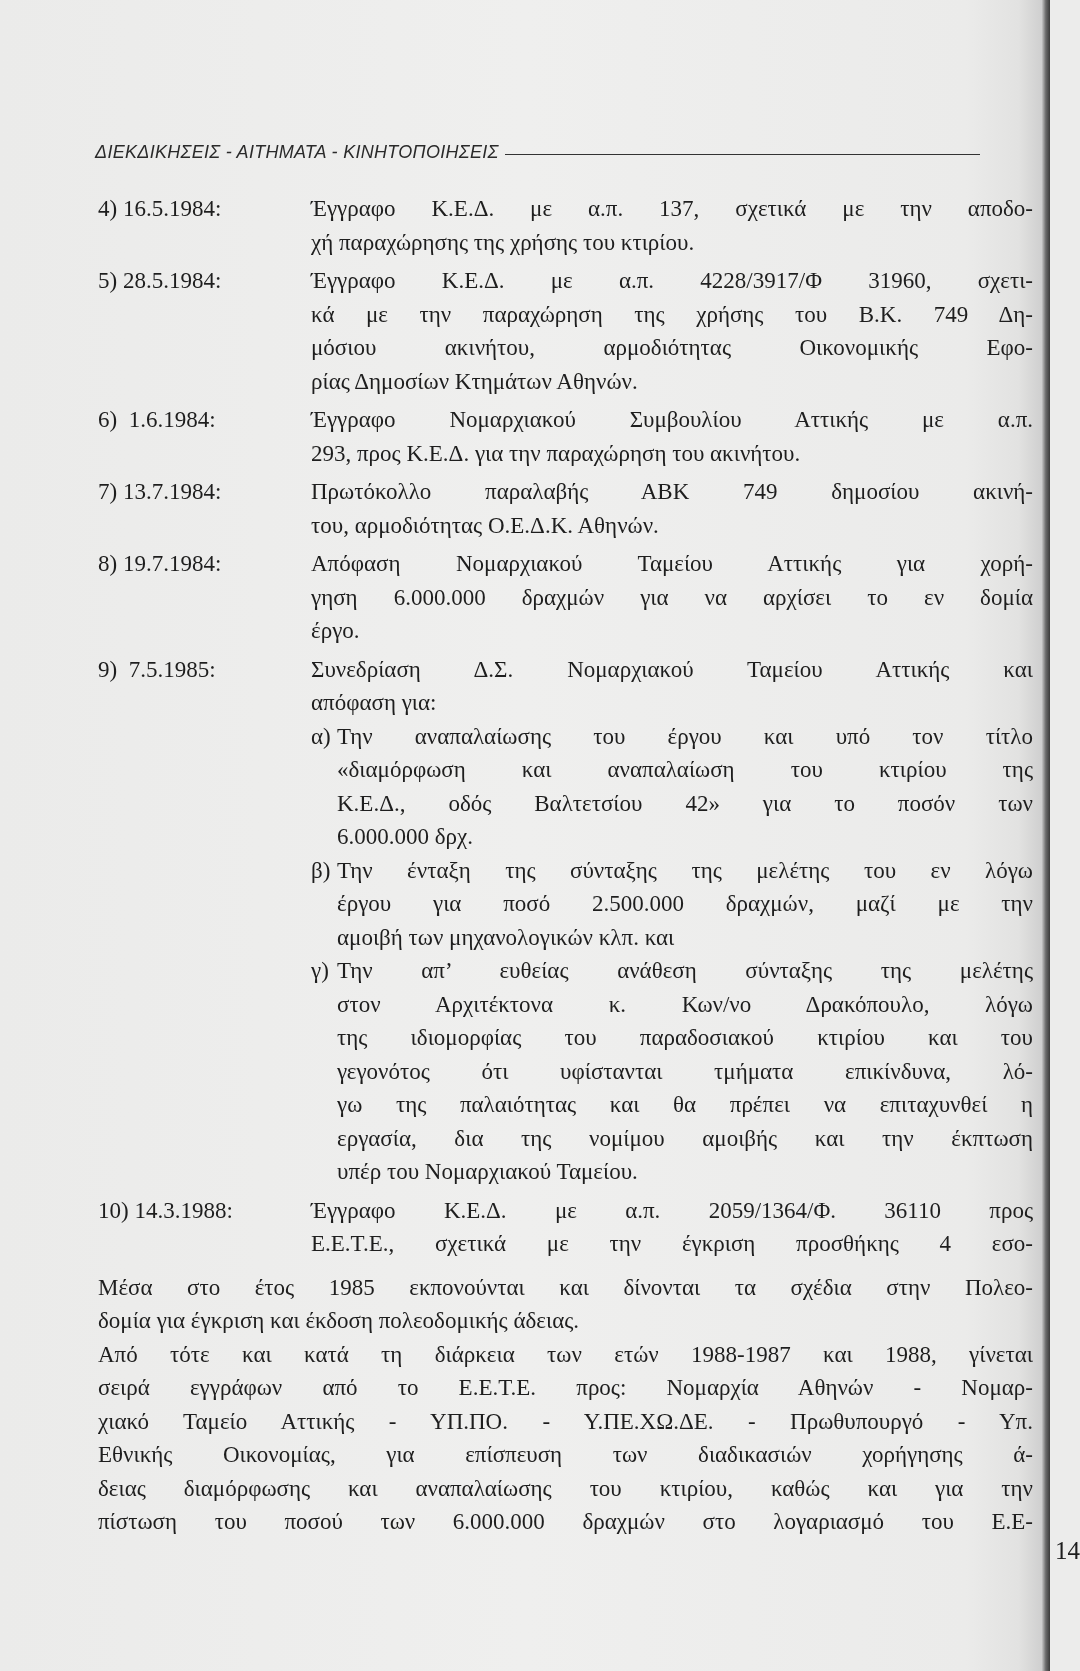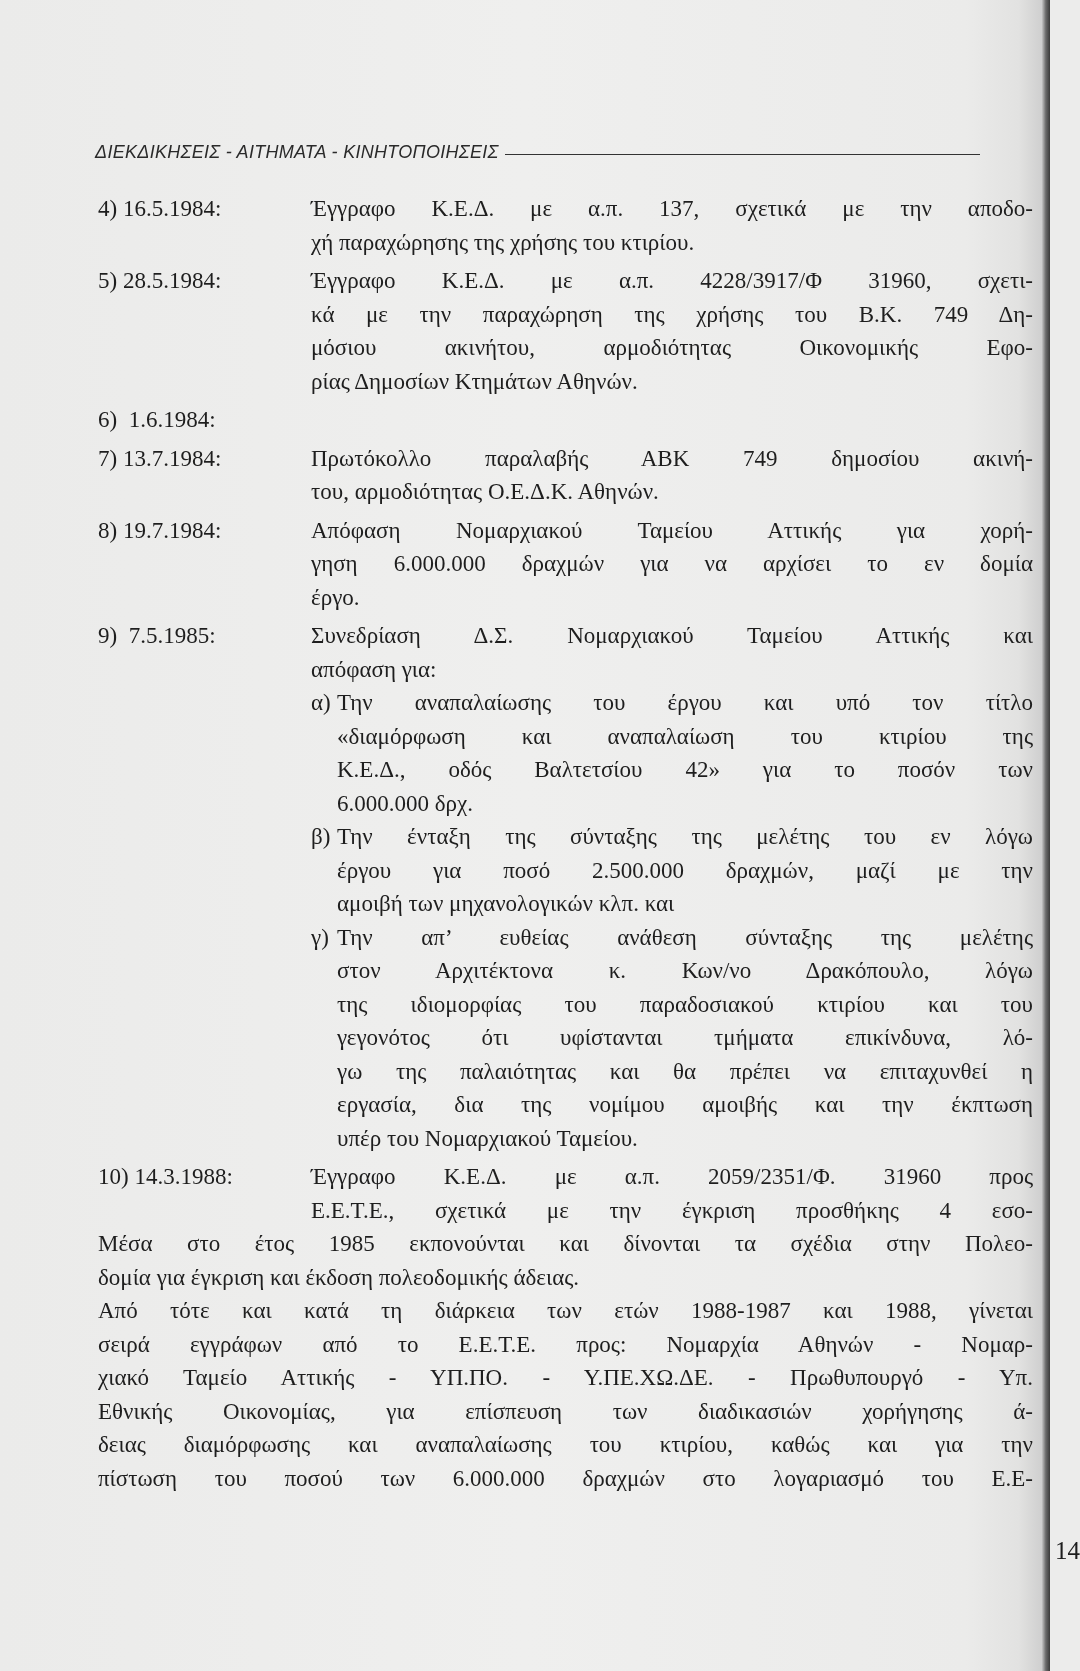--- a/index.html
+++ b/index.html
@@ -110,20 +110,24 @@
       <div class="text">
         <span class="line">Έγγραφο Κ.Ε.Δ. με α.π. 4228/3917/Φ 31960, σχετι-</span>
         <span class="line">κά με την παραχώρηση της χρήσης του Β.Κ. 749 Δη-</span>
         <span class="line">μόσιου ακινήτου, αρμοδιότητας Οικονομικής Εφο-</span>
         <span class="line last">ρίας Δημοσίων Κτημάτων Αθηνών.</span>
       </div>
     </div>
 
     <div class="entry">
       <div class="date">6)  1.6.1984:</div>
+      <div class="text">
+        <span class="line">Έγγραφο Νομαρχιακού Συμβουλίου Αττικής με α.π.</span>
+        <span class="line last">293, προς Κ.Ε.Δ. για την παραχώρηση του ακινήτου.</span>
+      </div>
     </div>
 
     <div class="entry">
       <div class="date">7) 13.7.1984:</div>
       <div class="text">
         <span class="line">Πρωτόκολλο παραλαβής ΑΒΚ 749 δημοσίου ακινή-</span>
         <span class="line last">του, αρμοδιότητας Ο.Ε.Δ.Κ. Αθηνών.</span>
       </div>
     </div>
 
@@ -169,24 +173,24 @@
             <span class="line">της ιδιομορφίας του παραδοσιακού κτιρίου και του</span>
             <span class="line">γεγονότος ότι υφίστανται τμήματα επικίνδυνα, λό-</span>
             <span class="line">γω της παλαιότητας και θα πρέπει να επιταχυνθεί η</span>
             <span class="line">εργασία, δια της νομίμου αμοιβής και την έκπτωση</span>
             <span class="line last">υπέρ του Νομαρχιακού Ταμείου.</span>
           </div>
         </div>
       </div>
     </div>
 
-    <div class="entry" style="margin-bottom:0;">
+    <div class="entry" style="margin-bottom:10px;">
       <div class="date">10) 14.3.1988:</div>
       <div class="text">
-        <span class="line">Έγγραφο Κ.Ε.Δ. με α.π. 2059/2351/Φ. 31960 προς</span>
+        <span class="line">Έγγραφο Κ.Ε.Δ. με α.π. 2059/1364/Φ. 36110 προς</span>
         <span class="line">Ε.Ε.Τ.Ε., σχετικά με την έγκριση προσθήκης 4 εσο-</span>
       </div>
     </div>
 
     <div class="para">
       <span class="line">Μέσα στο έτος 1985 εκπονούνται και δίνονται τα σχέδια στην Πολεο-</span>
       <span class="line last">δομία για έγκριση και έκδοση πολεοδομικής άδειας.</span>
     </div>
 
     <div class="para">

